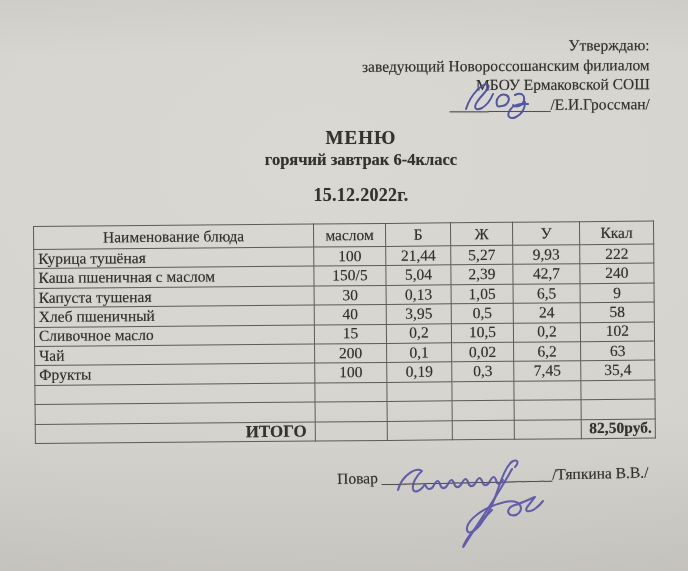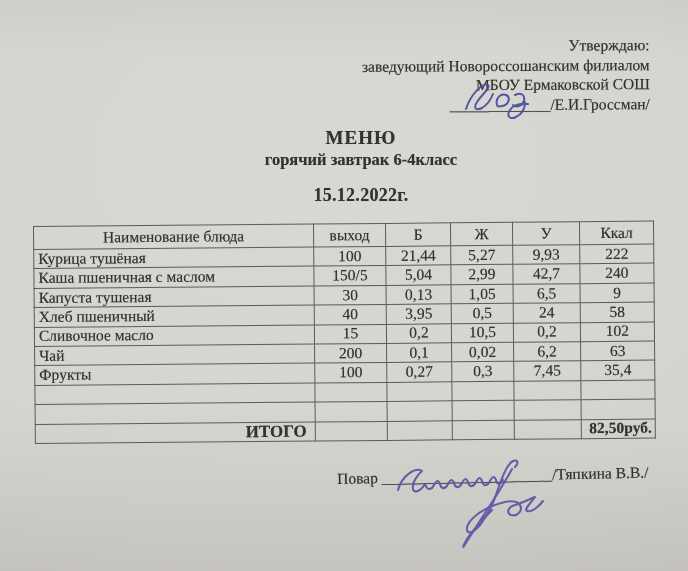--- a/index.html
+++ b/index.html
@@ -90,39 +90,39 @@
       <col style="width:280px">
         <col style="width:72px">
         <col style="width:65px">
       <col style="width:62px">
         <col style="width:67px">
         <col style="width:74px">
     </colgroup>
     <tbody>
         <tr>
       <th>Наименование блюда</th>
-      <th>выход</th>
+      <th>маслом</th>
       <th>Б</th>
       <th>Ж</th>
       <th>У</th>
       <th>Ккал</th>
     </tr>
     <tr>
       <td class="name">Курица тушёная</td>
       <td class="num">100</td>
       <td class="num">21,44</td>
       <td class="num">5,27</td>
       <td class="num">9,93</td>
       <td class="num">222</td>
     </tr>
     <tr>
       <td class="name">Каша пшеничная с маслом</td>
       <td class="num">150/5</td>
       <td class="num">5,04</td>
-      <td class="num">2,99</td>
+      <td class="num">2,39</td>
       <td class="num">42,7</td>
       <td class="num">240</td>
     </tr>
     <tr>
       <td class="name">Капуста тушеная</td>
       <td class="num">30</td>
       <td class="num">0,13</td>
       <td class="num">1,05</td>
       <td class="num">6,5</td>
       <td class="num">9</td>
@@ -147,21 +147,21 @@
       <td class="name">Чай</td>
       <td class="num">200</td>
       <td class="num">0,1</td>
       <td class="num">0,02</td>
       <td class="num">6,2</td>
       <td class="num">63</td>
     </tr>
     <tr>
       <td class="name">Фрукты</td>
       <td class="num">100</td>
-      <td class="num">0,27</td>
+      <td class="num">0,19</td>
       <td class="num">0,3</td>
       <td class="num">7,45</td>
       <td class="num">35,4</td>
     </tr>
     <tr>
       <td class="name"></td>
       <td class="num"></td>
       <td class="num"></td>
       <td class="num"></td>
       <td class="num"></td>

